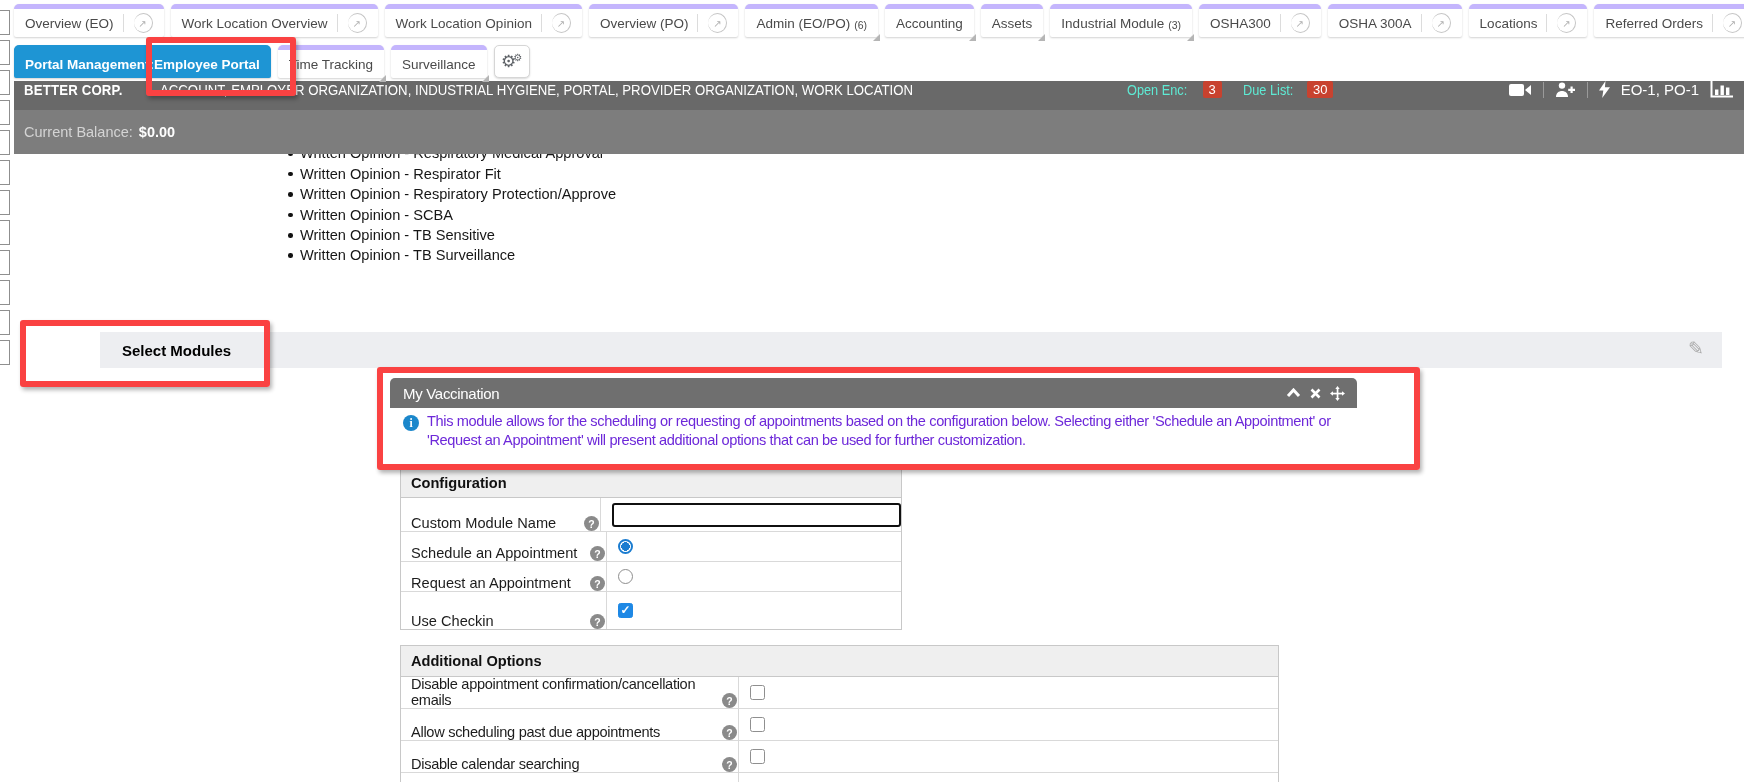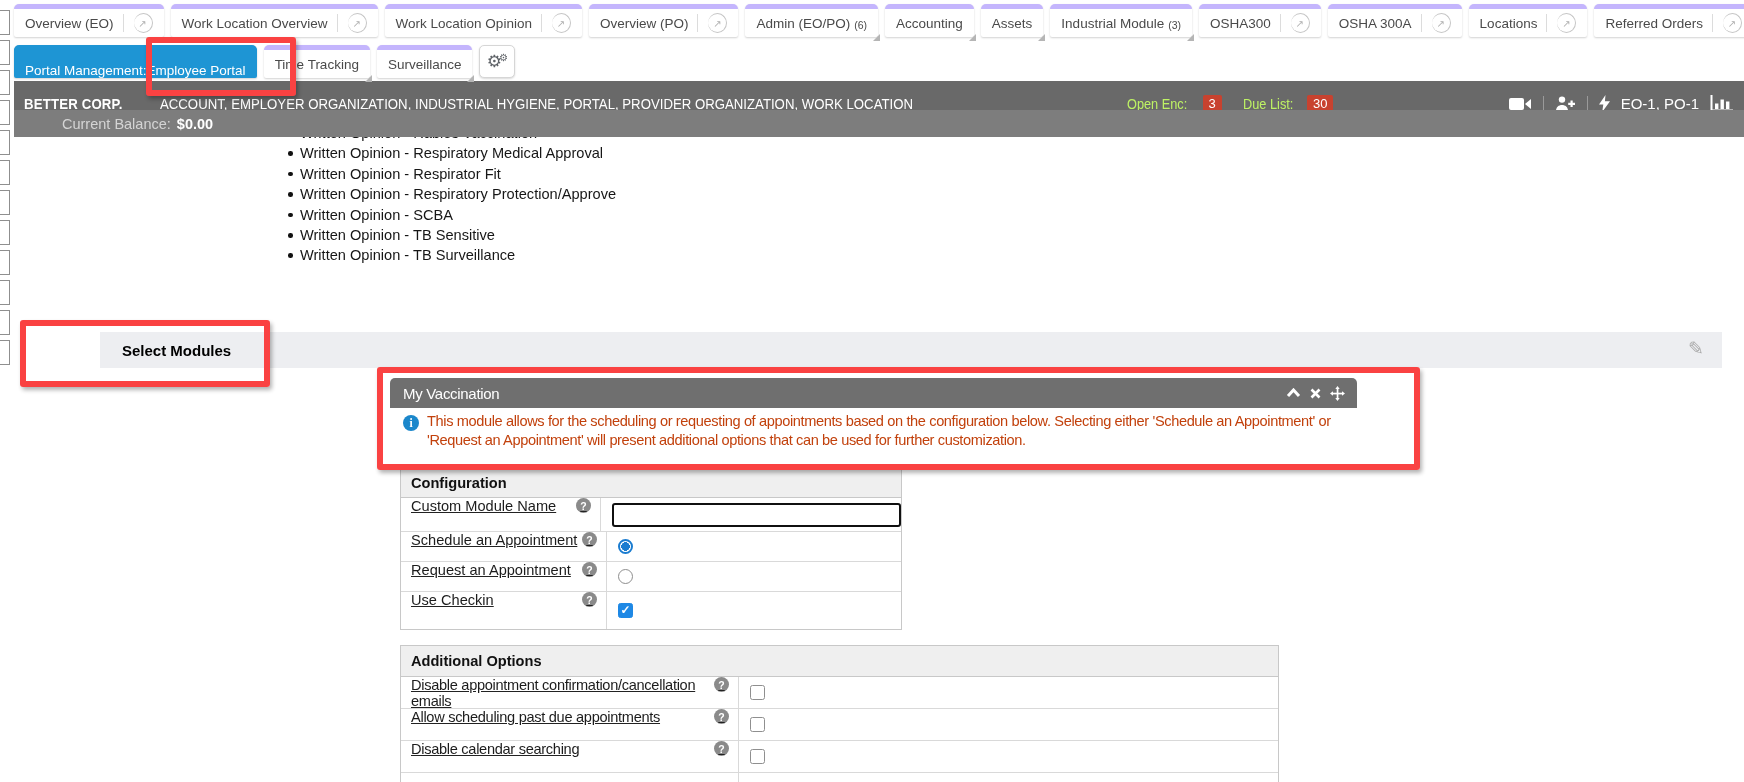--- a/index.html
+++ b/index.html
@@ -18,39 +18,39 @@
   .tab{position:relative;display:flex;align-items:center;gap:8px;height:33px;background:#fff;
        border-top:5px solid #c4b5fd;border-radius:5px 5px 2px 2px;padding:0 11px;
        box-shadow:0 1px 2px rgba(0,0,0,.18);font-size:13.5px;color:#4a4a4a;cursor:pointer;box-sizing:border-box;}
   .tab .tlabel{white-space:nowrap;}
   .tab .tcount{font-size:10.5px;color:#4a4a4a;margin-left:-4px;position:relative;top:2px;}
   .ext{display:flex;align-items:center;justify-content:center;width:18px;height:18px;border:1px solid #c6c6c6;
        border-radius:50%;color:#aeaeae;font-size:10px;margin-left:2px;border-left:none;}
   .tab .sep{width:1px;height:18px;background:#dcdcdc;margin:0 0 0 1px;}
   .tab.fold::after{content:"";position:absolute;right:-2px;bottom:-4px;width:0;height:0;
        border-left:7px solid transparent;border-bottom:7px solid #b5b5b5;transform:rotate(0deg);}
-  .tab.active{background:#1e95d4;border-top-color:#1e95d4;color:#fff;font-weight:normal;align-items:flex-end;}
+  .tab.active{background:#1e95d4;border-top-color:#1e95d4;color:#fff;font-weight:bold;}
   .gearbtn{display:flex;align-items:center;justify-content:center;width:36px;height:33px;background:#fff;
        border:1px solid #d6d6d6;border-radius:5px;box-shadow:0 1px 2px rgba(0,0,0,.15);cursor:pointer;
        font-size:17px;color:#5f6368;box-sizing:border-box;}
   .gearbtn .g2{font-size:10px;margin-left:-3px;margin-top:-9px;}
 
   
   .topbar{position:absolute;left:14px;right:0;top:81px;height:31px;background:#696969;z-index:5;
-          display:flex;align-items:flex-end;color:#fff;font-size:15px;}
+          display:flex;align-items:flex-start;color:#fff;font-size:15px;}
   .topbar .company{font-weight:bold;margin-left:10px;letter-spacing:.2px;}
   .topbar .scope{margin-left:24px;max-width:880px;overflow:hidden;}
   .encgroup{position:absolute;left:1113px;display:flex;align-items:center;gap:7px;}
-  .enclabel{color:#bef264;font-size:14.5px;}
+  .enclabel{color:#5eead4;font-size:14.5px;}
   .badge{background:#c8422f;color:#fff;font-size:13px;padding:1px 6px;border-radius:2px;}
   .baricons{position:absolute;right:10px;display:flex;align-items:center;gap:11px;}
   .bardiv{width:1px;height:16px;background:#9a9a9a;}
   .ctx{font-size:15px;color:#fff;}
-  .balancebar{position:absolute;left:14px;right:0;top:110px;height:27px;background:#7d7d7d;z-index:5;
-          display:flex;align-items:center;color:#fff;font-size:14.5px;padding-left:38px;}
+  .balancebar{position:absolute;left:14px;right:0;top:110px;height:44px;background:#7d7d7d;z-index:5;
+          display:flex;align-items:center;color:#fff;font-size:14.5px;}
   .balancebar .blabel{color:#d4d4d4;margin-left:10px;}
   .balancebar .bval{font-weight:bold;margin-left:6px;}
 
   
   .opinions{position:absolute;left:288px;top:123px;margin:0;padding:0;list-style:none;
             font-size:14.6px;color:#161616;z-index:2;}
   .opinions li{position:relative;line-height:20.4px;padding-left:12px;}
   .opinions li::before{content:"";position:absolute;left:0;top:8px;width:4.5px;height:4.5px;
             border-radius:50%;background:#111;}
 
@@ -64,30 +64,30 @@
   .mod-header{position:absolute;left:390px;top:378px;width:967px;height:30px;background:#6f6f6f;
             border-radius:5px 5px 0 0;z-index:3;display:flex;align-items:center;cursor:move;}
   .mod-title{color:#fff;font-size:15px;letter-spacing:-.3px;margin-left:13px;}
   .mod-icons{position:absolute;right:12px;top:0;height:30px;display:flex;align-items:center;gap:9px;}
   .mod-icons svg{display:block;cursor:pointer;}
   .mod-info{position:absolute;left:390px;top:408px;width:967px;height:49px;background:#fff;z-index:3;box-sizing:border-box;}
   .info-ic{position:absolute;left:13px;top:7px;width:16px;height:16px;border-radius:50%;background:#1b87cb;
             color:#fff;font-size:11.5px;font-weight:bold;display:flex;align-items:center;justify-content:center;
             font-family:"Liberation Serif",serif;}
   .info-text{position:absolute;left:37px;top:4px;width:918px;font-size:14.6px;line-height:18.5px;
-            letter-spacing:-.38px;color:#c2410c;}
+            letter-spacing:-.38px;color:#6d28d9;}
 
   
   .tbl{position:absolute;background:#fff;border:1px solid #c8c8c8;box-sizing:border-box;z-index:2;}
   .tbl-head{background:#efefef;border-bottom:1px solid #c8c8c8;font-weight:bold;font-size:14.6px;
             color:#111;display:flex;align-items:center;padding-left:10px;box-sizing:border-box;}
   .trow{display:flex;border-bottom:1px solid #d9d9d9;box-sizing:border-box;}
   .trow:last-child{border-bottom:none;}
-  .cell-label{display:flex;align-items:flex-start;justify-content:space-between;
-            padding:0 9px 0 10px;border-right:1px solid #d9d9d9;box-sizing:border-box;text-decoration:underline;}
+  .cell-label{display:flex;align-items:flex-end;justify-content:space-between;
+            padding:0 1px 0 10px;border-right:1px solid #d9d9d9;box-sizing:border-box;}
   .cell-label .lbl{font-size:14.6px;color:#1c1c1c;}
   .cfg .cell-label{width:206px;}
   .opt .cell-label{width:338px;}
   .opt .cell-label .lbl{letter-spacing:-.3px;}
   .cell-value{flex:1;display:flex;align-items:center;padding-left:11px;box-sizing:border-box;}
   .help{flex:none;width:15px;height:15px;border-radius:50%;background:#8a8a8a;color:#fff;font-size:10.5px;
         font-weight:bold;display:flex;align-items:center;justify-content:center;cursor:pointer;}
   .txt{width:277px;height:20px;border:2px solid #101010;border-radius:3px;font-size:13px;padding:0 4px;outline:none;}
   .radio{width:15px;height:15px;border-radius:50%;box-sizing:border-box;cursor:pointer;}
   .radio.on{border:2px solid #1a7cd0;background:radial-gradient(circle,#1a7cd0 0 4.2px,#fff 4.3px);}

